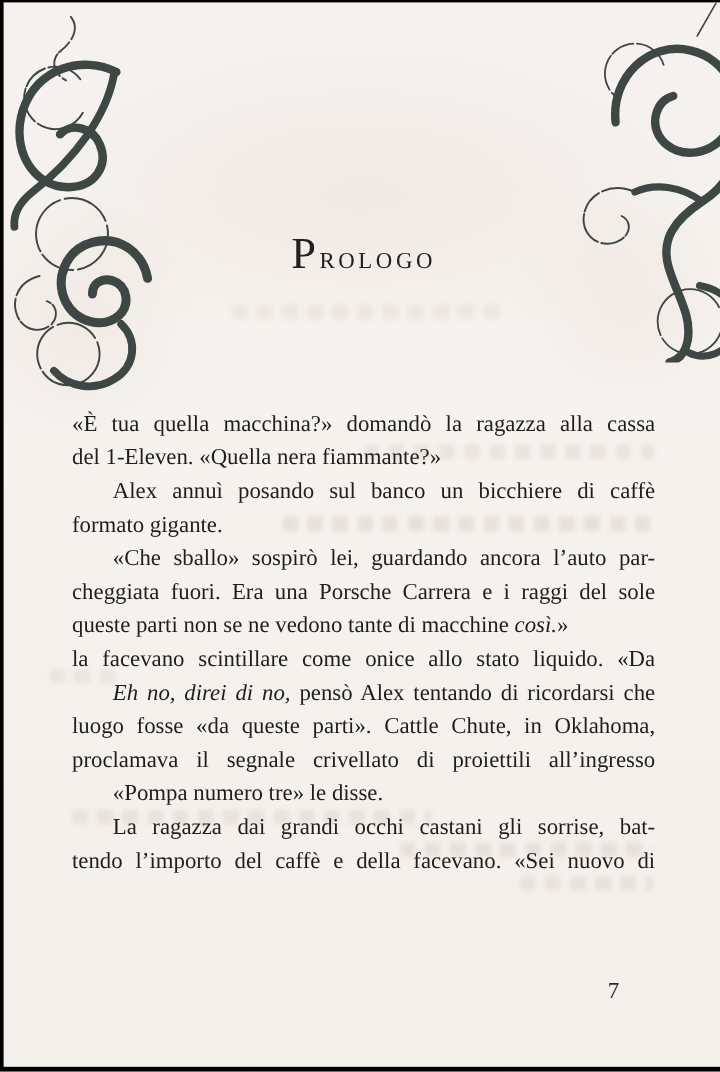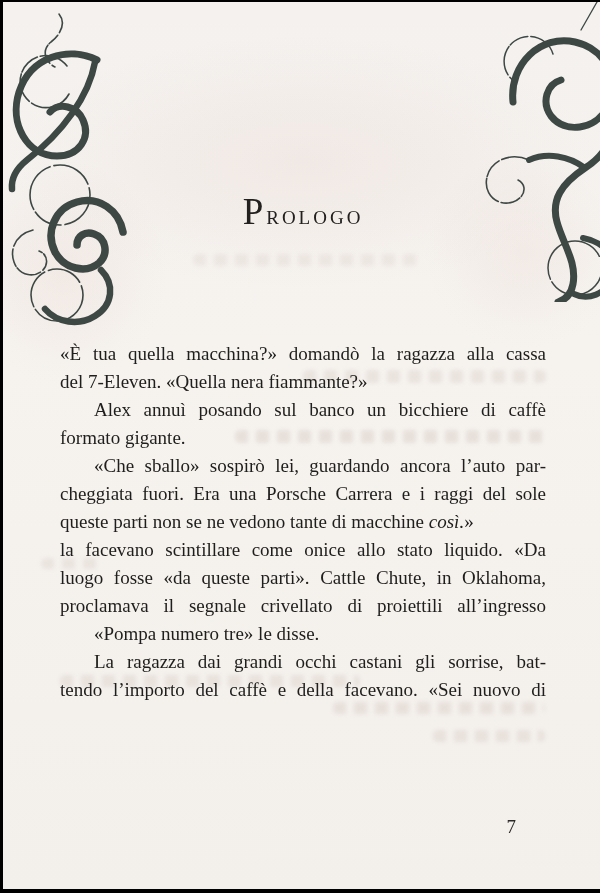--- a/index.html
+++ b/index.html
@@ -114,33 +114,34 @@
       <div class="smudge" style="top:700px; left:330px; width:212px; height:12px; opacity:.5;"></div>
       <div class="smudge" style="top:728px; left:430px; width:112px; height:12px; opacity:.45;"></div>
       <div class="smudge" style="top:252px; left:190px; width:230px; height:12px; opacity:.30;"></div>
     </div>
 
     <h1 id="chapter-heading">Prologo</h1>
 
     <div id="body-text">
         <div class="para">
           <div class="line"><span>«È tua quella macchina?» domandò la ragazza alla cassa</span></div>
-          <div class="line end"><span>del 7-Eleven. «Quella nera fiammante?»</span></div>
+          <div class="line end"><span>del 1-Eleven. «Quella nera fiammante?»</span></div>
         </div>
         <div class="para">
           <div class="line ind"><span>Alex annuì posando sul banco un bicchiere di caffè</span></div>
           <div class="line end"><span>formato gigante.</span></div>
         </div>
         <div class="para">
           <div class="line ind"><span>«Che sballo» sospirò lei, guardando ancora l’auto par-</span></div>
           <div class="line"><span>cheggiata fuori. Era una Porsche Carrera e i raggi del sole</span></div>
           <div class="line end"><span>queste parti non se ne vedono tante di macchine </span><em>così.</em><span>»</span></div>
           <div class="line"><span>la facevano scintillare come onice allo stato liquido. «Da</span></div>
         </div>
         <div class="para">
+          <div class="line ind"><em>Eh no, direi di no,</em><span> pensò Alex tentando di ricordarsi che</span></div>
           <div class="line"><span>luogo fosse «da queste parti». Cattle Chute, in Oklahoma,</span></div>
           <div class="line"><span>proclamava il segnale crivellato di proiettili all’ingresso</span></div>
         </div>
         <div class="para">
           <div class="line end ind"><span>«Pompa numero tre» le disse.</span></div>
         </div>
         <div class="para">
           <div class="line ind"><span>La ragazza dai grandi occhi castani gli sorrise, bat-</span></div>
           <div class="line"><span>tendo l’importo del caffè e della facevano. «Sei nuovo di</span></div>
         </div>

